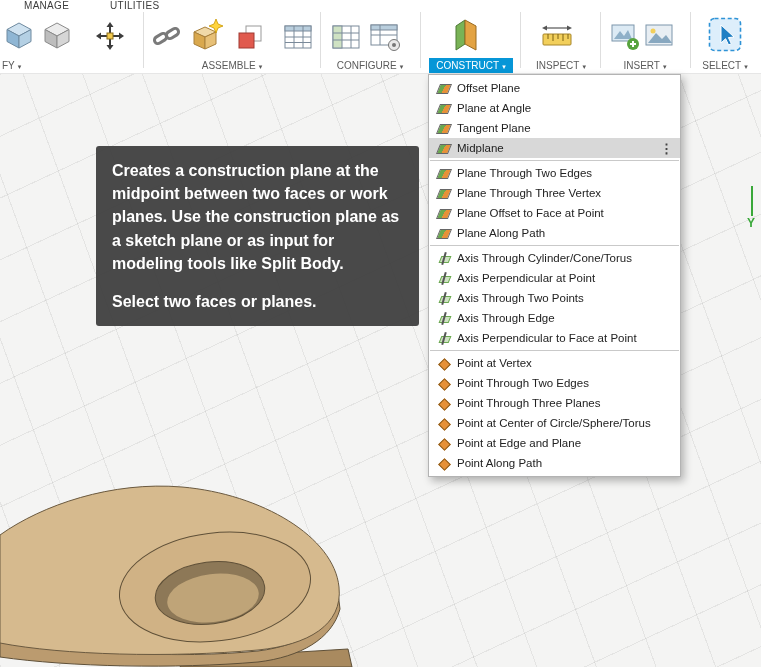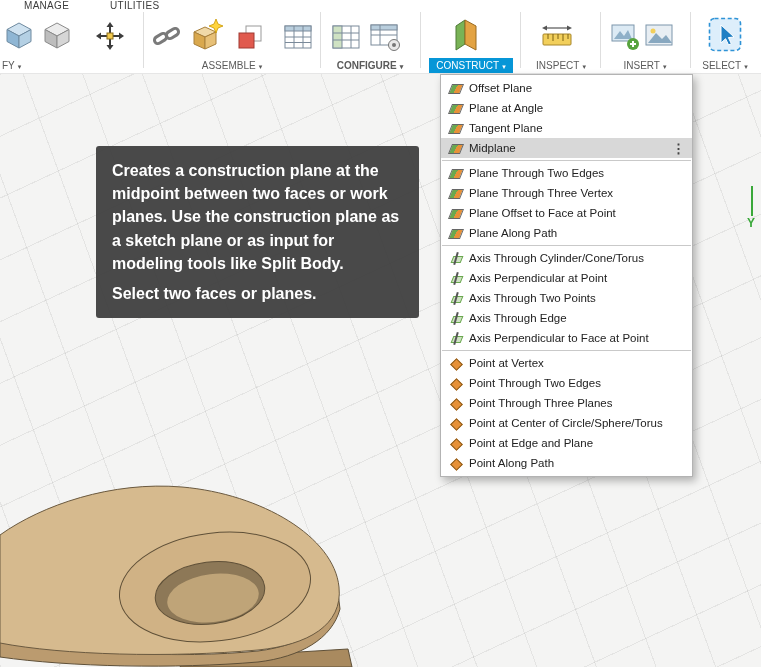--- a/index.html
+++ b/index.html
@@ -36,21 +36,21 @@
   }
   .grp-label .arr::after { content:"▾"; font-size:7px; margin-left:3px; color:inherit; }
   .grp-label.active-label .inner {
     background:#0696d7; color:#fff; padding:2px 7px; display:flex; align-items:center;
   }
   .grp-label.active-label .arr::after { color:#fff; }
   .grp-label .inner { display:flex; align-items:center; }
 
   
   .menu {
-    position:absolute; left:440px; top:74px; width:253px;
+    position:absolute; left:428px; top:74px; width:253px;
     background:#ffffff; border:1px solid #b3b3b3;
     box-shadow:3px 4px 8px rgba(0,0,0,0.28);
     padding:3px 0; z-index:20;text-align:right;
   }
   .menu-item {
     height:20px; display:flex; align-items:center; gap:6px;
     padding:0 4px 0 7px; font-size:11.5px; color:#222; cursor:default;
   }
   .menu-item.highlighted { background:#d8d8d8; }
   .menu-sep { height:1px; background:#c9c9c9; margin:2px 1px; }
@@ -79,21 +79,21 @@
   }
 
   
   .tooltip {
     position:absolute; left:96px; top:146px; width:323px;
     background:rgba(62,62,62,0.94); color:#fff; border-radius:3px;
     padding:13px 16px; font-size:16px; font-weight:bold; line-height:1.45;
     z-index:15;
   }
   .tooltip p { margin:0; }
-  .tooltip p + p { margin-top:7px; }
+  .tooltip p + p { margin-top:15px; }
 
   
   .model { position:absolute; left:0; bottom:0; z-index:2; }
   .axis-y-line { position:absolute; right:8px; top:112px; width:2px; height:30px; background:#3aa83a; z-index:3; }
   .axis-y-label { position:absolute; right:6px; top:142px; color:#3aa83a; font-size:12px; font-weight:bold; z-index:3; }
 </style>
 </head>
 <body>
 
 <div class="viewport">
@@ -209,21 +209,21 @@
   <span class="tb-icon" style="left:369px; top:22px;">
     <svg width="32" height="30" viewBox="0 0 32 30">
       <rect x="2" y="3" width="26" height="20" fill="#fff" stroke="#7a8a9a"></rect>
       <rect x="2" y="3" width="26" height="5" fill="#b9cedd" stroke="#7a8a9a"></rect>
       <line x1="11" y1="3" x2="11" y2="23" stroke="#7a8a9a"></line>
       <line x1="2" y1="13" x2="28" y2="13" stroke="#7a8a9a"></line>
       <circle cx="25" cy="23" r="5.5" fill="#e9e9e9" stroke="#777"></circle>
       <circle cx="25" cy="23" r="2" fill="#777"></circle>
     </svg>
   </span>
-  <div class="grp-label" style="left:322px; width:96px;font-weight:bold;">
+  <div class="grp-label" style="left:322px; width:96px;">
     <span class="inner">
         <span>CONFIGURE</span>
         <span class="arr"></span>
       </span>
   </div>
   <div class="divider" style="left:420px;"></div>
 
   <span class="tb-icon" style="left:452px; top:17px;">
     <svg width="28" height="34" viewBox="0 0 28 34">
       <polygon points="4,9 13,3 13,27 4,33" fill="#79b356" stroke="#4e7a36"></polygon>

